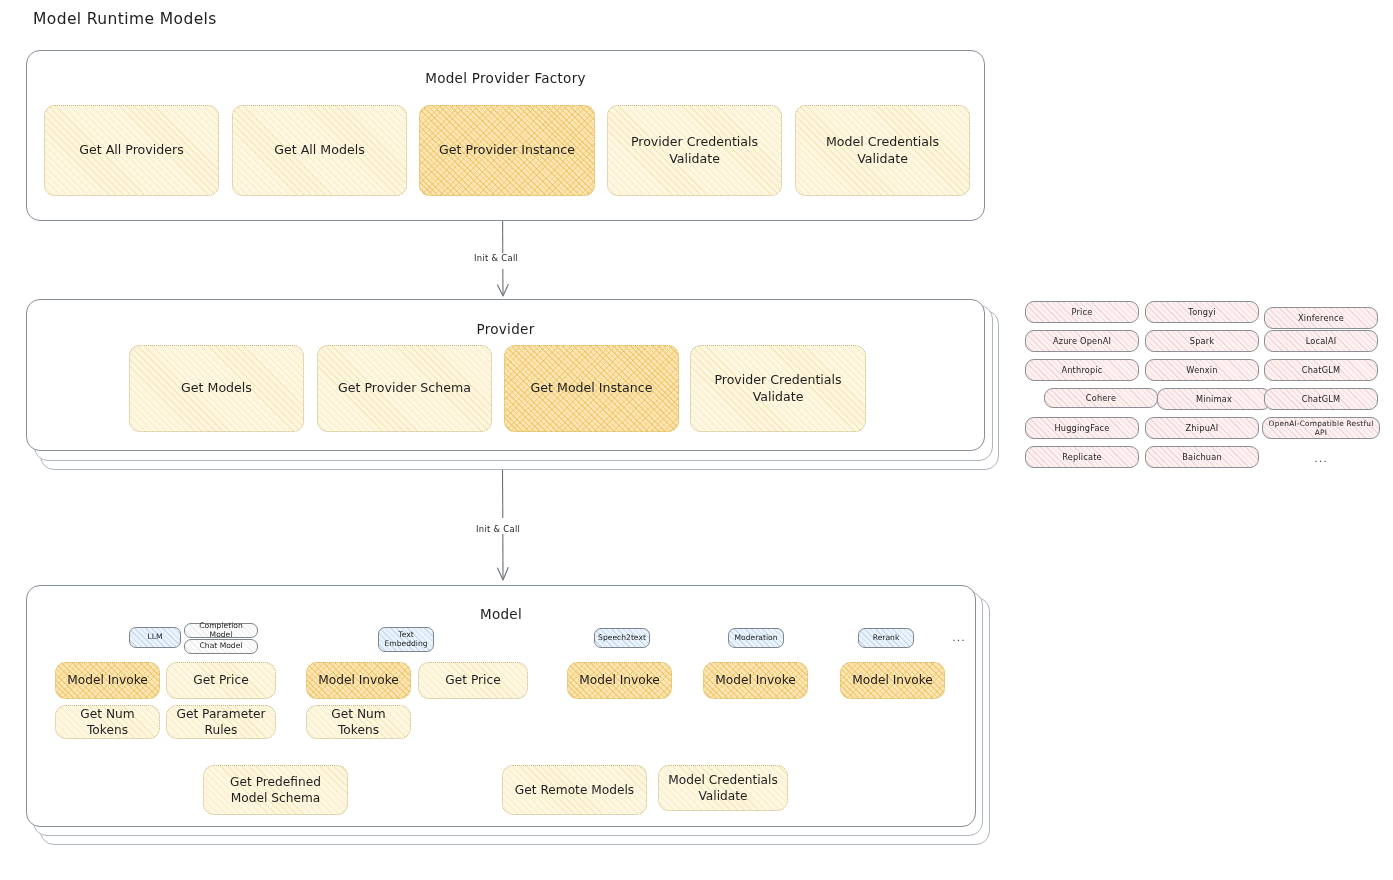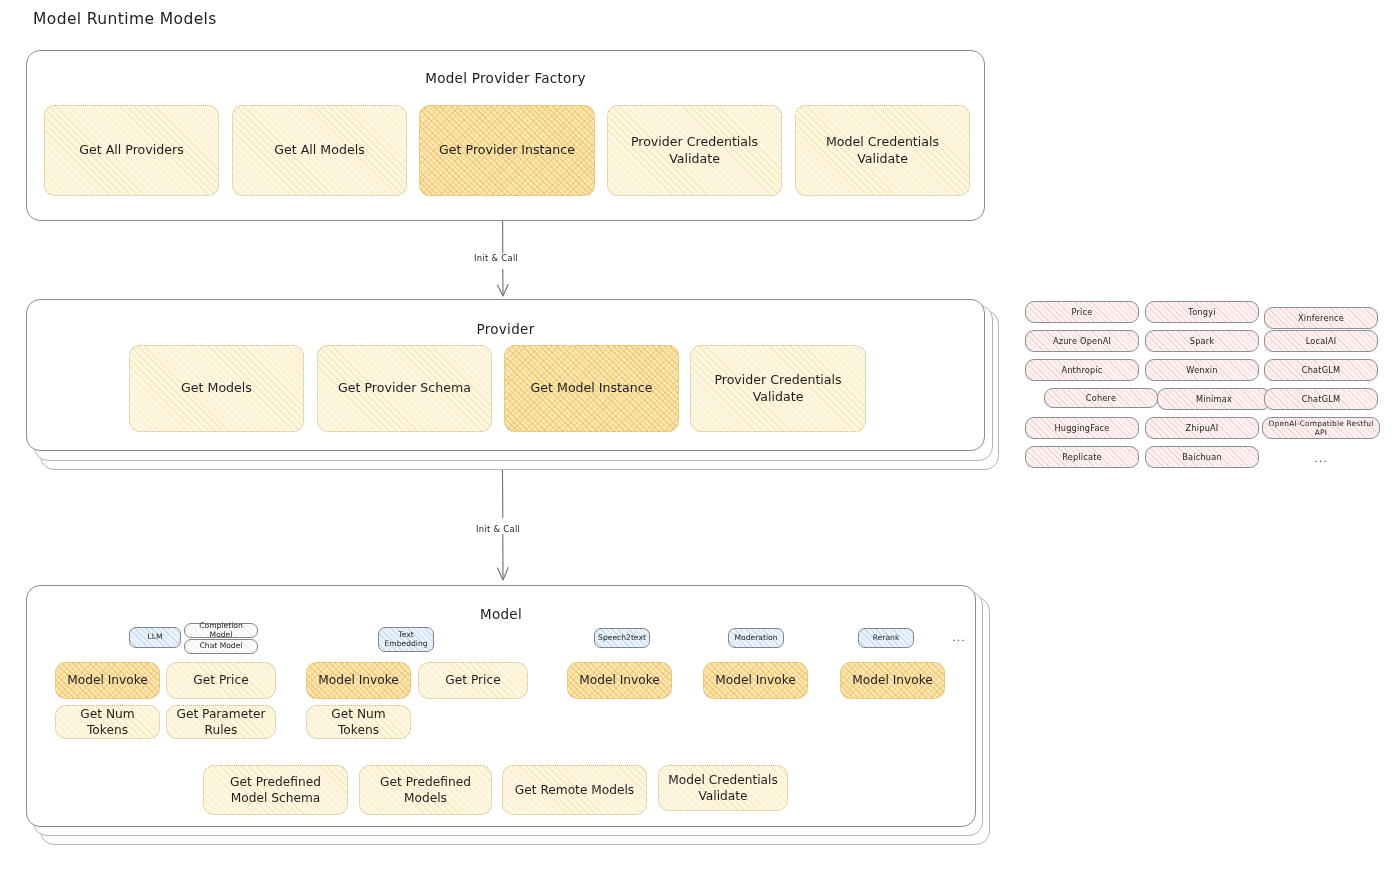--- a/index.html
+++ b/index.html
@@ -230,17 +230,16 @@
 
   <div class="badge hand" style="left:728px; top:628px; width:56px; height:20px; z-index:3;">Moderation</div>
   <div class="node hl hand small" style="left:703px; top:662px; width:105px; height:37px; z-index:3;">Model Invoke</div>
 
   <div class="badge hand" style="left:858px; top:628px; width:56px; height:20px; z-index:3;">Rerank</div>
   <div class="node hl hand small" style="left:840px; top:662px; width:105px; height:37px; z-index:3;">Model Invoke</div>
 
   <div class="dots hand" style="left:948px; top:631px; width:22px; z-index:3;">...</div>
 
   <div class="node hand small" style="left:203px; top:765px; width:145px; height:50px; z-index:3;">Get Predefined Model Schema</div>
-  <div class="node hand small" style="left:359px; top:765px; width:133px; height:50px; z-index:3;">Get Predefined Models</div>
   <div class="node hand small" style="left:502px; top:765px; width:145px; height:50px; z-index:3;">Get Remote Models</div>
   <div class="node hand small" style="left:658px; top:765px; width:130px; height:46px; z-index:3;">Model Credentials Validate</div>
 
 </div>
 
 </body></html>

